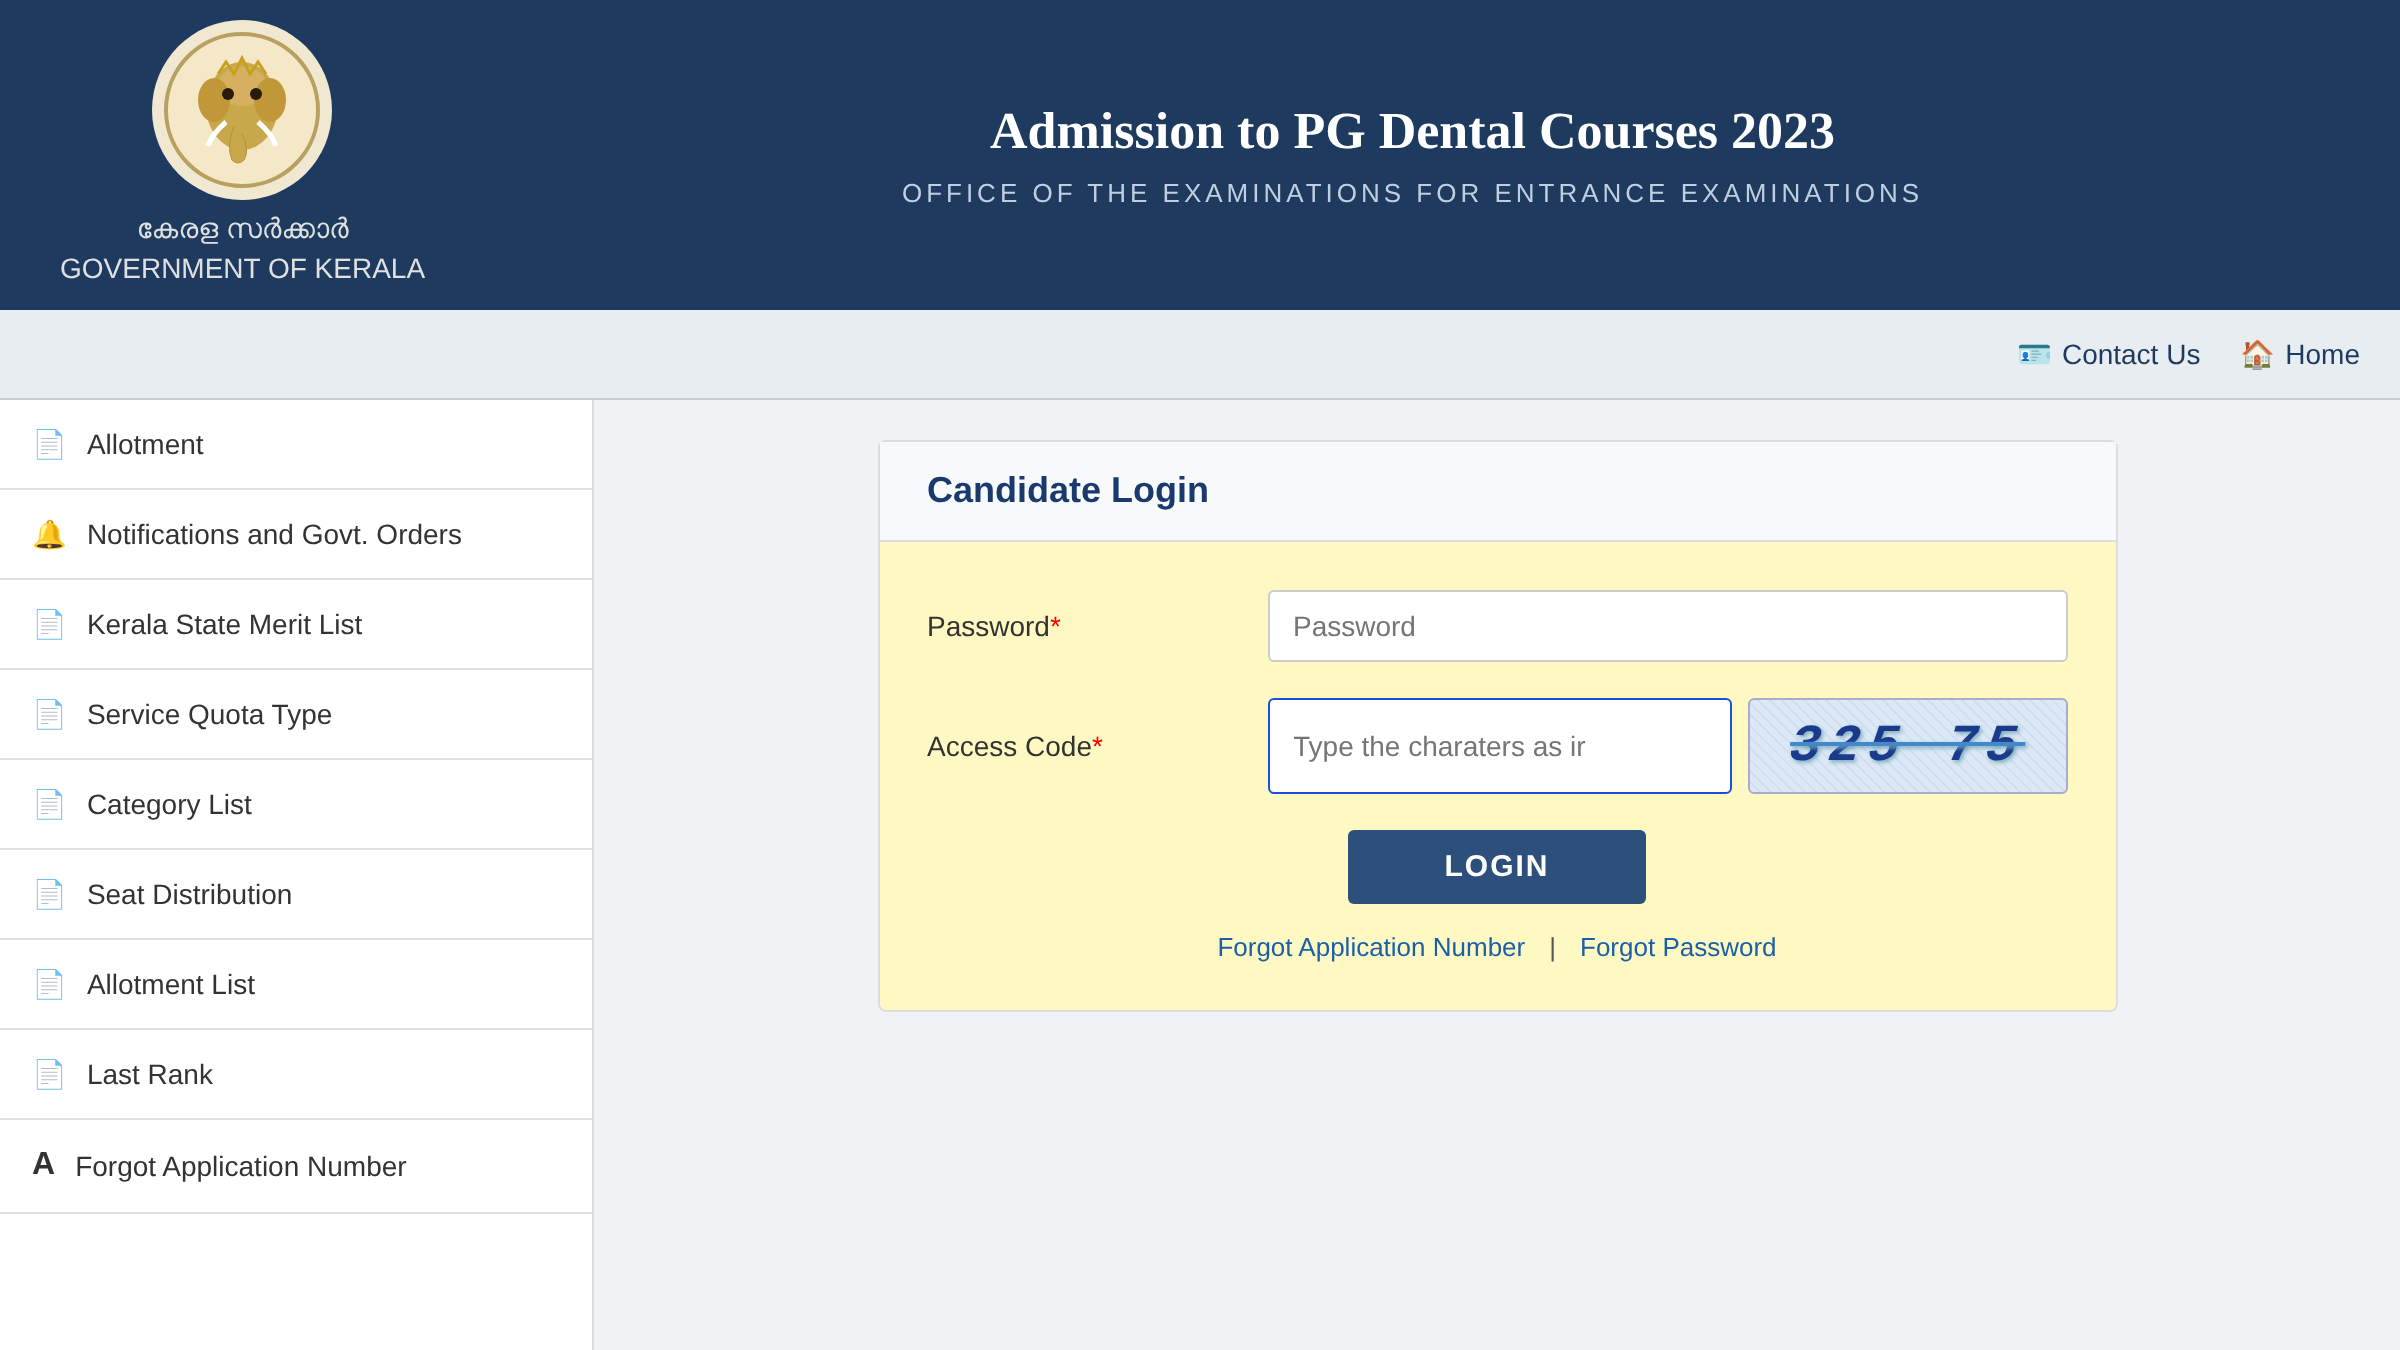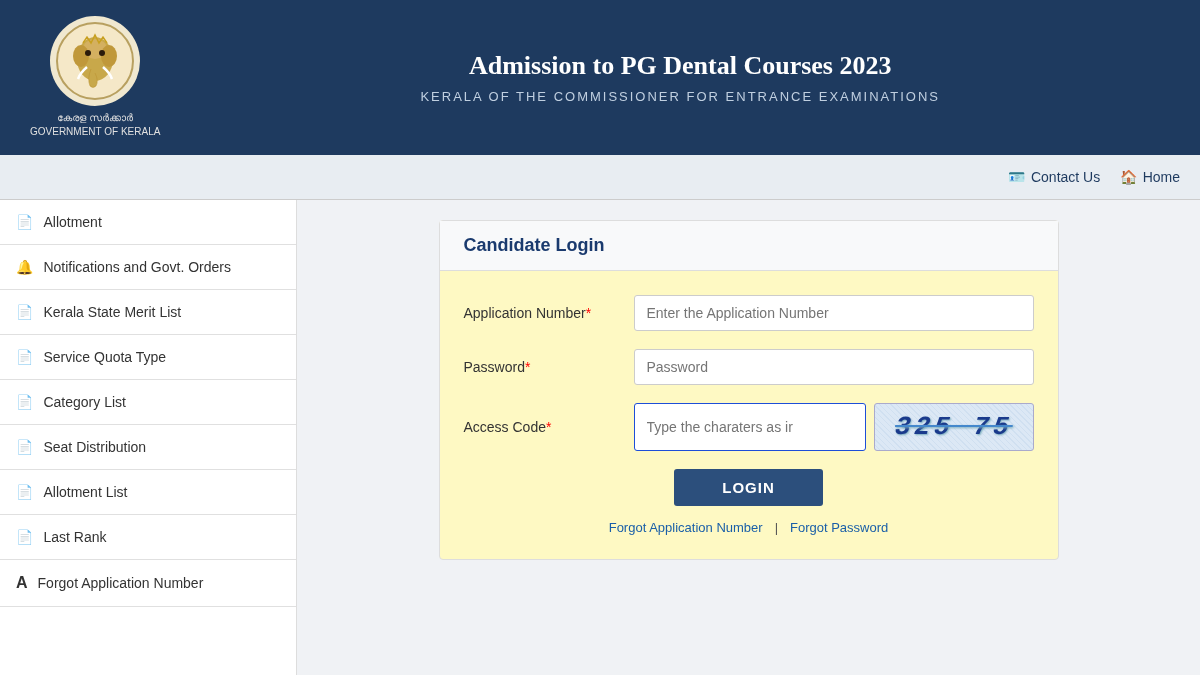--- a/index.html
+++ b/index.html
@@ -30,21 +30,21 @@
       align-items: center;
       justify-content: center;
       overflow: hidden;
     }
     .logo-inner {
       width: 80px;
       height: 80px;
     }
     .logo-text {
       color: #e0e0e0;
-      font-size: 10px;
+      font-size: 14px;
       text-align: center;
       margin-top: 5px;
       line-height: 1.4;
     }
     .header-title {
       flex: 1;
       text-align: center;
     }
     .header-title h1 {
       font-size: 26px;
@@ -277,21 +277,21 @@
         <path d="M28 22 L32 16 L36 22 L40 14 L44 22 L48 16 L52 22" fill="none" stroke="#c8a020" stroke-width="1.5"></path>
       </svg>
     </div>
     <div class="logo-text">
       <div>കേരള സർക്കാർ</div>
       <div>GOVERNMENT OF KERALA</div>
     </div>
   </div>
   <div class="header-title">
     <h1>Admission to PG Dental Courses 2023</h1>
-    <p>KERALA OF THE COMMISSIONER FOR ENTRANCE EXAMINATIONS</p>
+    <p>OFFICE OF THE EXAMINATIONS FOR ENTRANCE EXAMINATIONS</p>
   </div>
 </div>
 
 <div class="navbar">
   <a class="navbar-link">
     <span>🪪</span>
     <span>Contact Us</span>
   </a>
   <a class="navbar-link">
     <span>🏠</span>
@@ -340,26 +340,20 @@
     </div>
   </div>
 
   <div class="content">
     <div class="login-box">
       <div class="login-header">
         <h2>Candidate Login</h2>
       </div>
       <div class="login-body">
 
-        <div class="form-row">
-          <label class="form-label">
-            <span>Application Number</span><span class="required">*</span>
-          </label>
-          <input class="form-input" type="text" placeholder="Enter the Application Number" style="">
-        </div>
 
         <div class="form-row">
           <label class="form-label">
             <span>Password</span><span class="required">*</span>
           </label>
           <input class="form-input" type="password" placeholder="Password" style="">
         </div>
 
         <div class="access-code-row">
           <label class="form-label">

